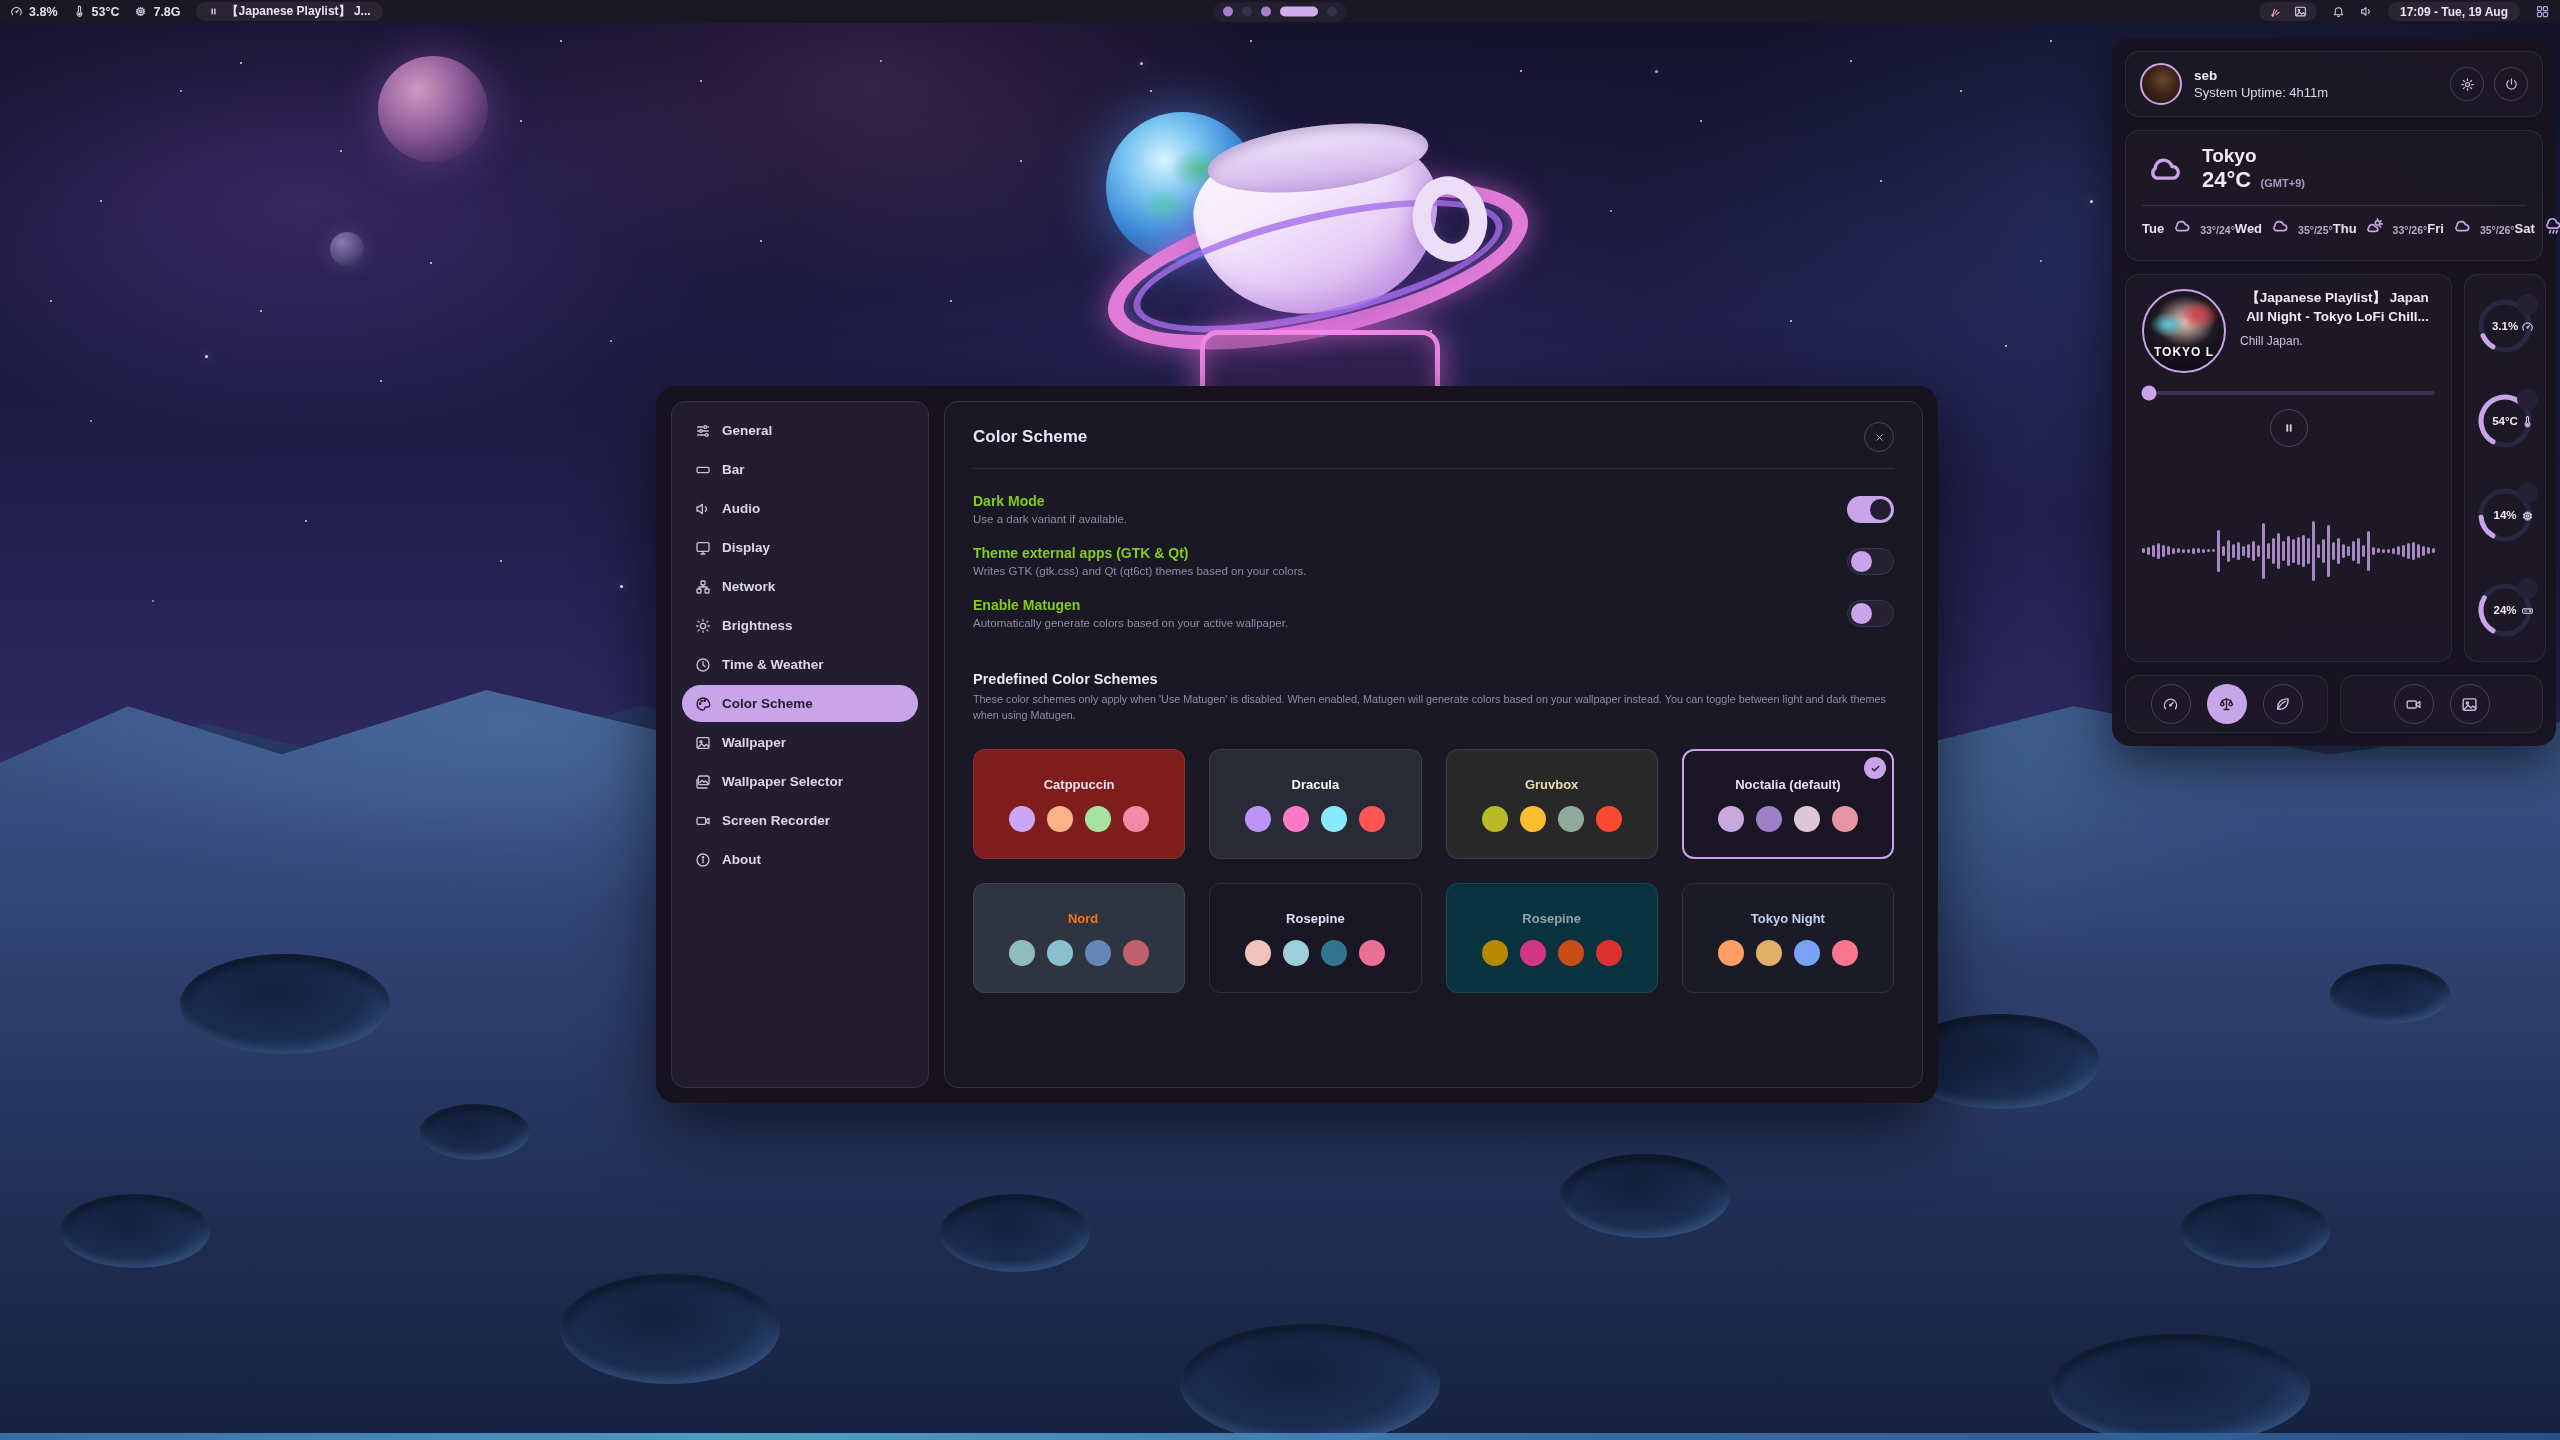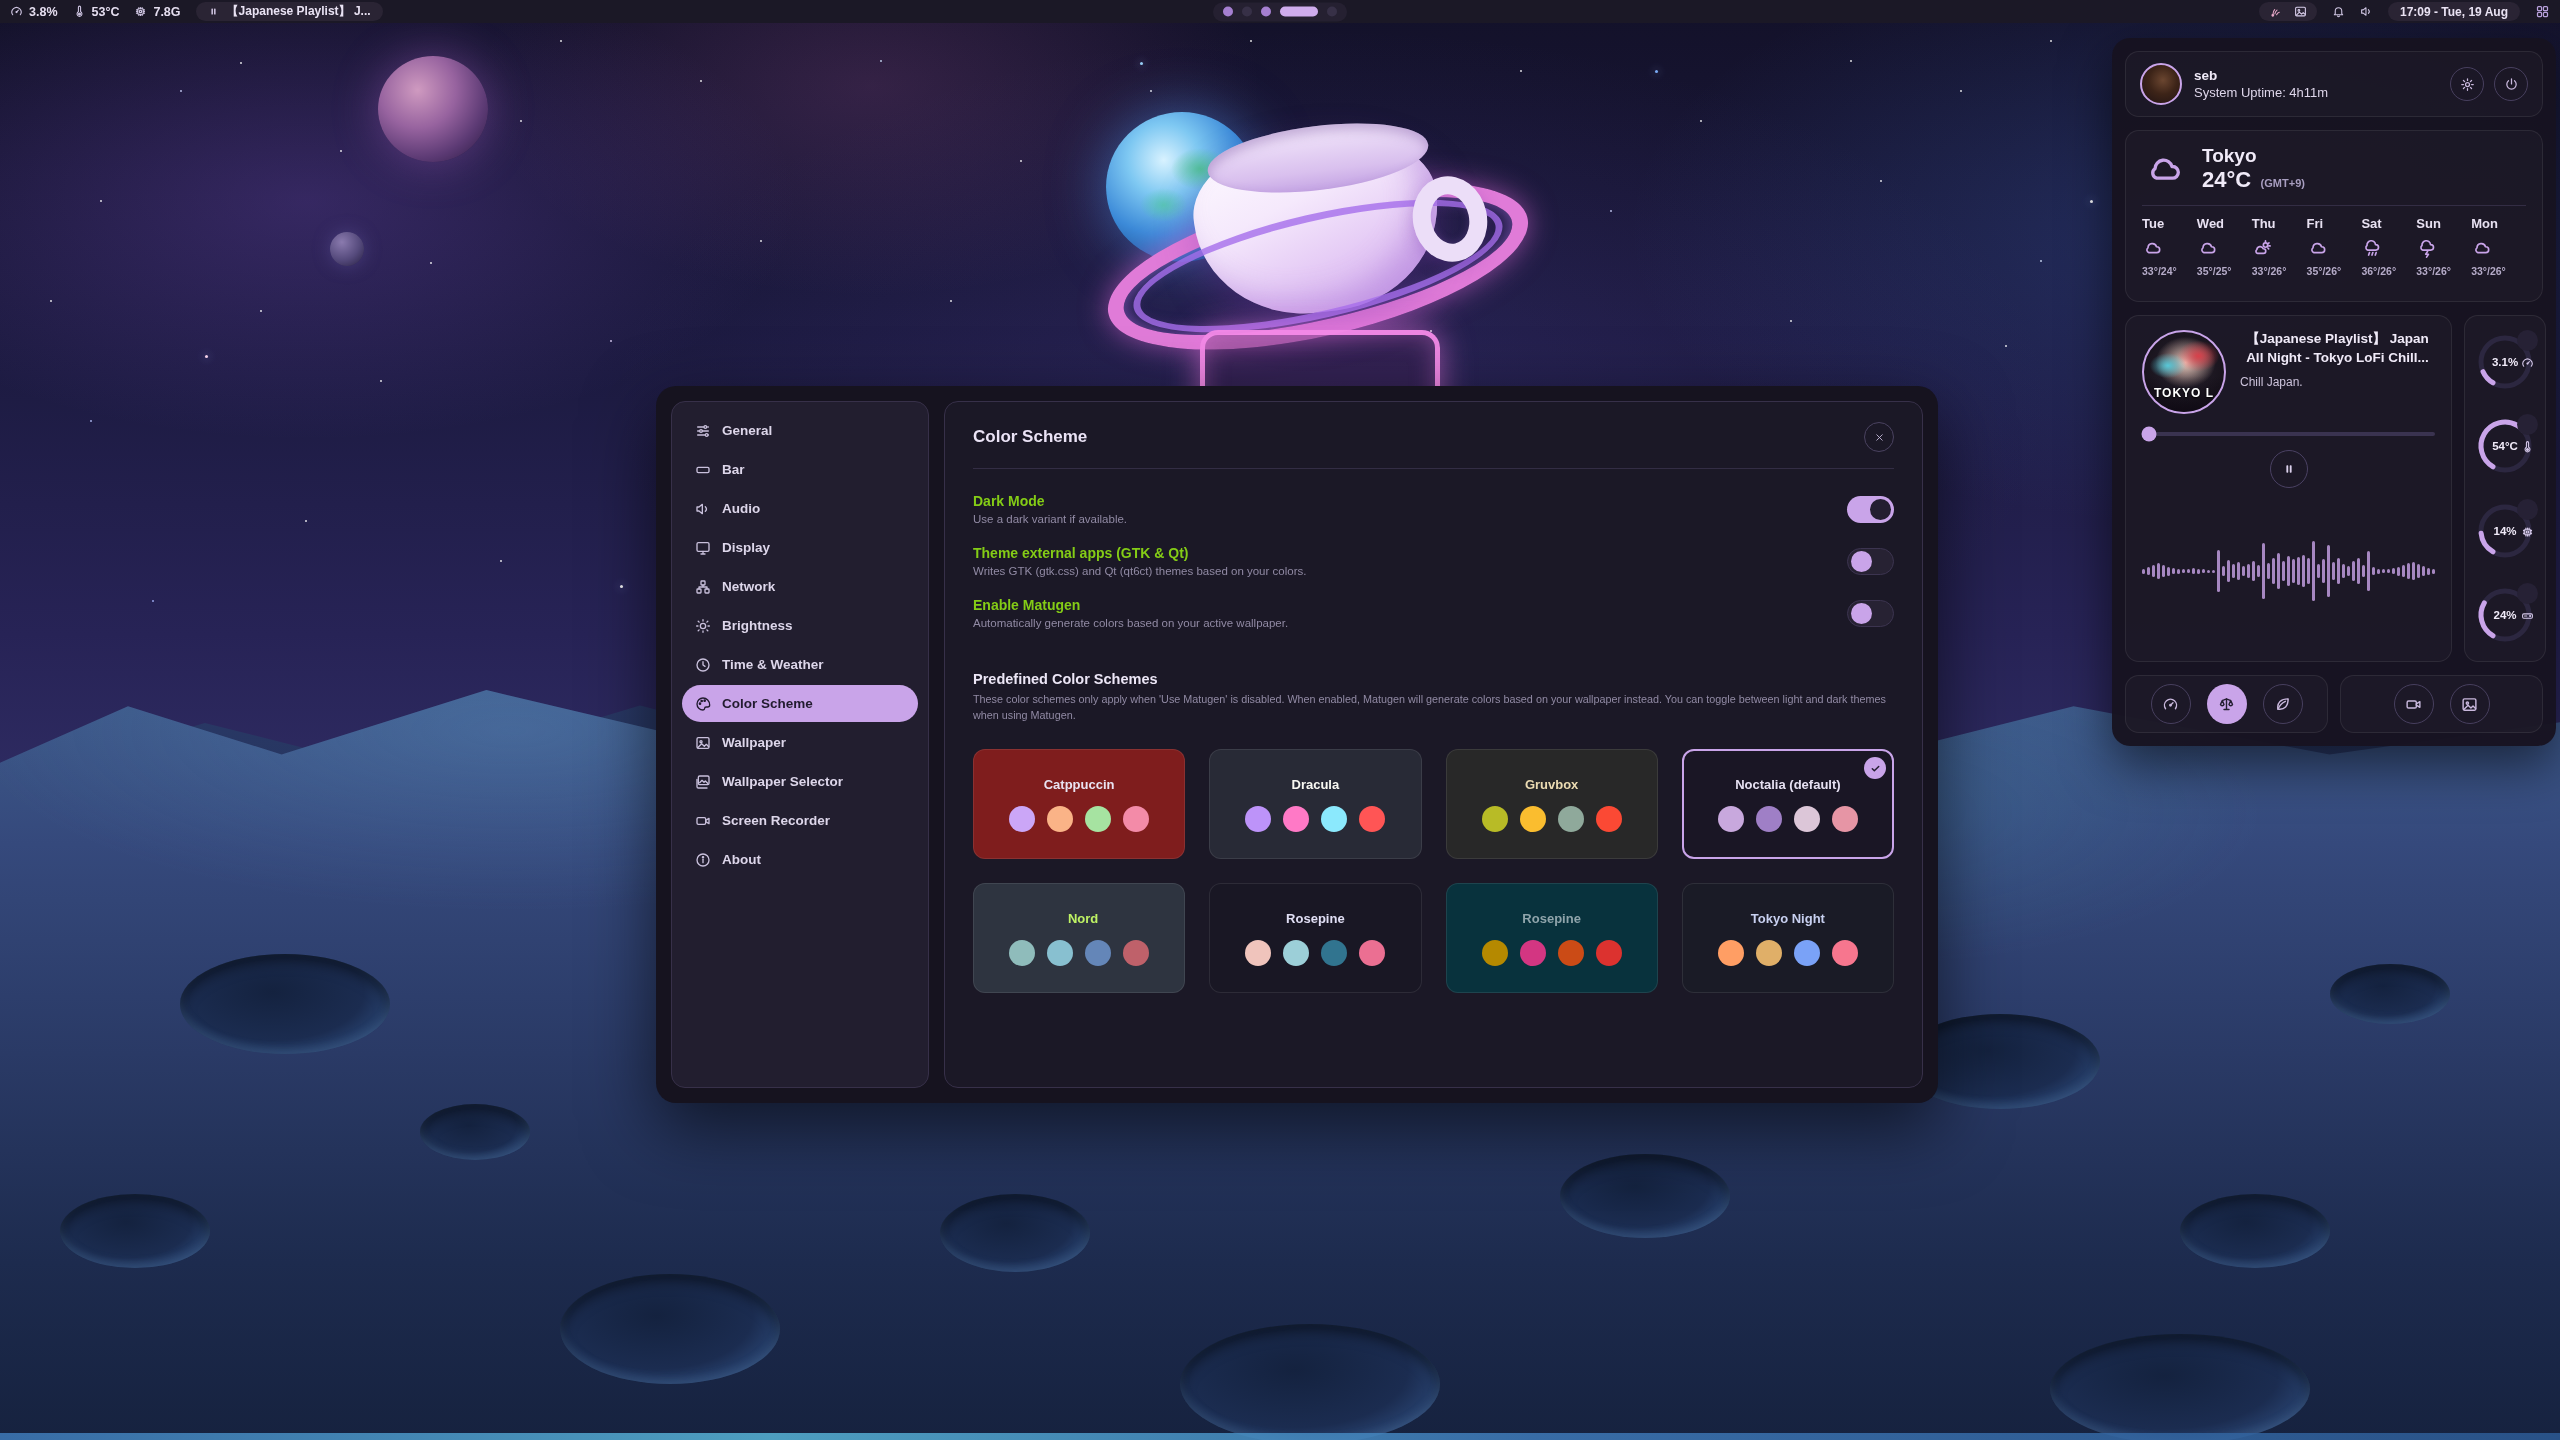--- a/index.html
+++ b/index.html
@@ -172,21 +172,21 @@
     display:flex; align-items:center; justify-content:center; color:#c9b8dd; background:transparent; }
   .round-btn .icon { width:15px; height:15px; }
   .weather-card { padding:14px 16px 24px; flex:none; }
   .weather-top { display:flex; align-items:center; gap:14px; }
   .weather-cloud { width:46px; height:40px; color:var(--accent); }
   .weather-city { font-size:19px; font-weight:700; color:#f0eaf8; line-height:1.15; }
   .weather-temp { font-size:22px; font-weight:700; color:#f0eaf8; }
   .weather-tz { font-size:11px; font-weight:700; color:#a89ec0; margin-left:5px; }
   .weather-div { height:1px; background:#332d44; margin:12px 0 10px; }
   .forecast { display:grid; grid-template-columns:repeat(7,1fr); text-align:left; }
-  .wday { display:flex; flex-direction:column; gap:7px; }
+  .wday { display:flex; flex-direction:row; gap:7px;align-items:flex-end; }
   .wday .d { font-size:13px; font-weight:700; color:#e8e1f2; }
   .wday .wicon { width:22px; height:20px; color:var(--accent); }
   .wday .t { font-size:10.5px; font-weight:700; color:#b5abc8; }
   .media-row { display:flex; gap:12px; flex:1; min-height:0; }
   .media-card { flex:1; padding:14px 16px; display:flex; flex-direction:column; }
   .media-top { display:flex; gap:14px; align-items:flex-start; }
   .album-art { width:84px; height:84px; border-radius:50%; border:2px solid var(--accent); flex:none;
     position:relative; overflow:hidden;
     background:
       radial-gradient(26px 18px at 30% 42%, #57c8d8, transparent 70%),
@@ -562,21 +562,21 @@
           <div class="scheme-name" style="color: rgb(230, 224, 242);">Noctalia (default)</div>
           <div class="swatches">
             <span class="swatch" style="background: rgb(200, 168, 221);"></span>
             <span class="swatch" style="background: rgb(159, 127, 198);"></span>
             <span class="swatch" style="background: rgb(220, 198, 216);"></span>
             <span class="swatch" style="background: rgb(230, 149, 165);"></span>
           </div>
         </div>
         <div class="scheme-card off" style="background: rgb(46, 52, 64);">
 
-          <div class="scheme-name" style="color: #bef264; padding-left: 8px;">Nord</div>
+          <div class="scheme-name" style="color: #f97316; padding-left: 8px;">Nord</div>
           <div class="swatches">
             <span class="swatch" style="background: rgb(143, 188, 187);"></span>
             <span class="swatch" style="background: rgb(136, 192, 208);"></span>
             <span class="swatch" style="background: rgb(100, 134, 184);"></span>
             <span class="swatch" style="background: rgb(191, 97, 106);"></span>
           </div>
         </div>
         <div class="scheme-card off" style="background: rgb(25, 23, 36);">
 
           <div class="scheme-name" style="color: rgb(224, 222, 244);">Rosepine</div>

